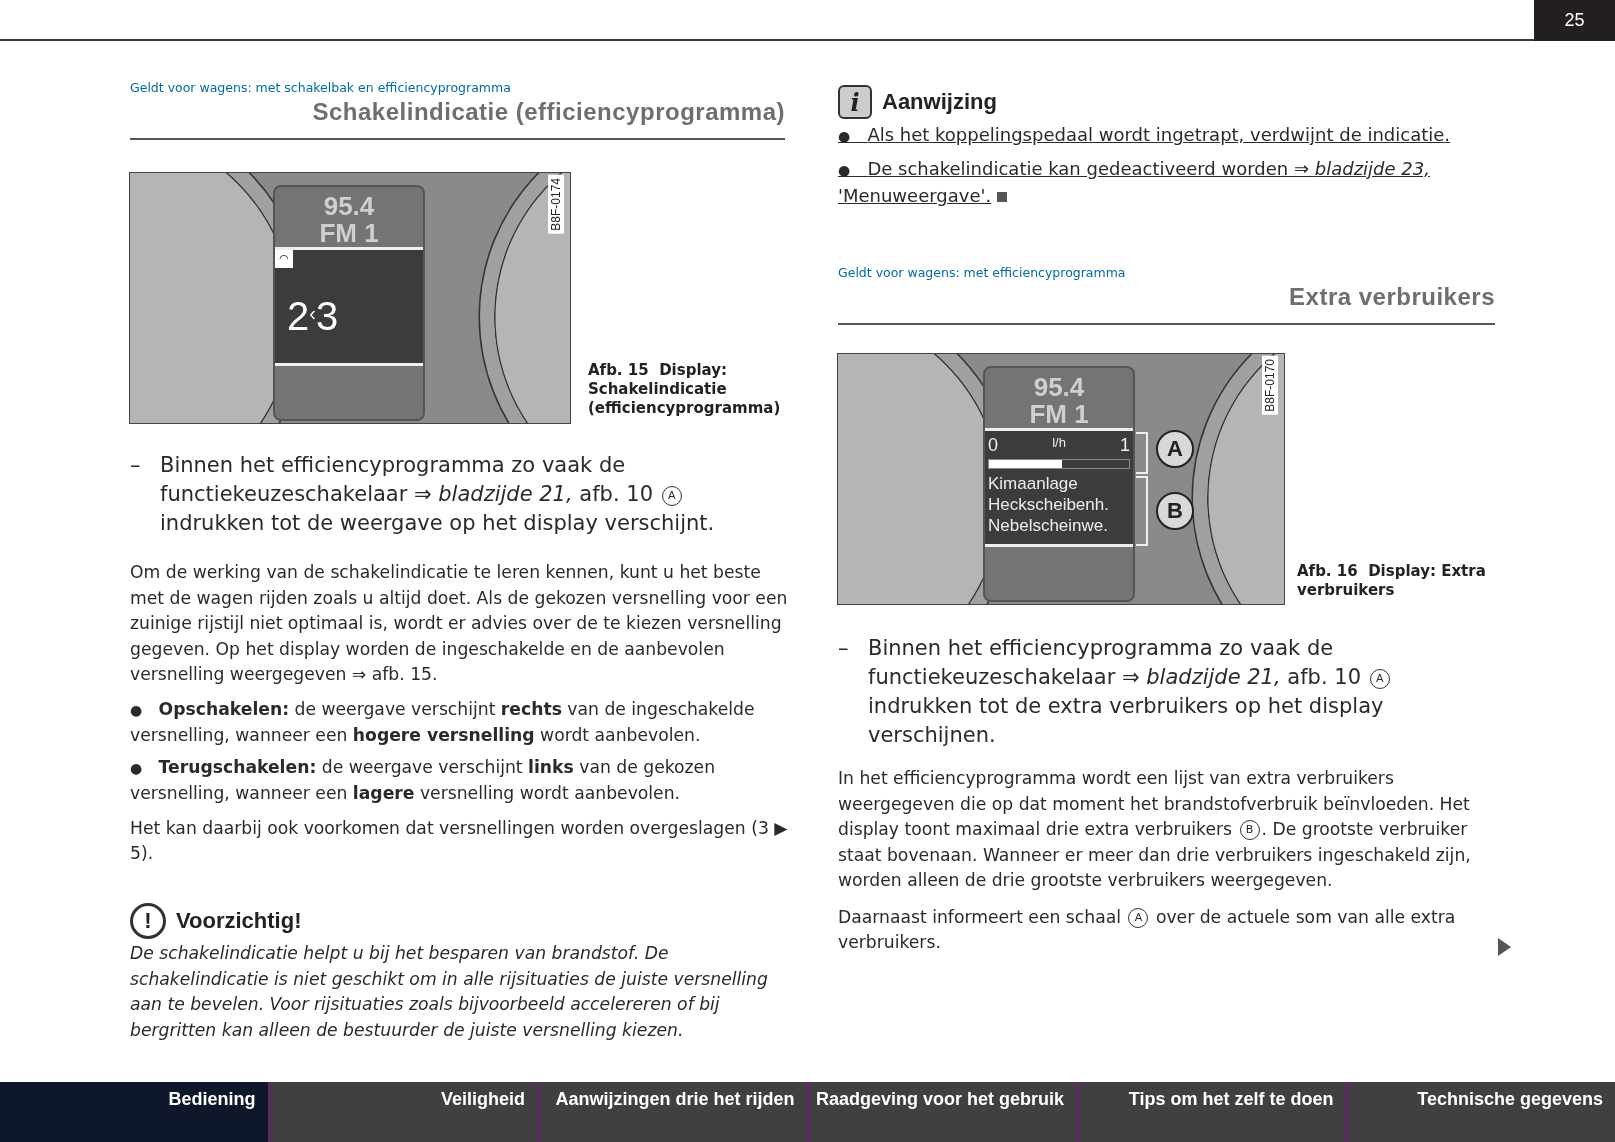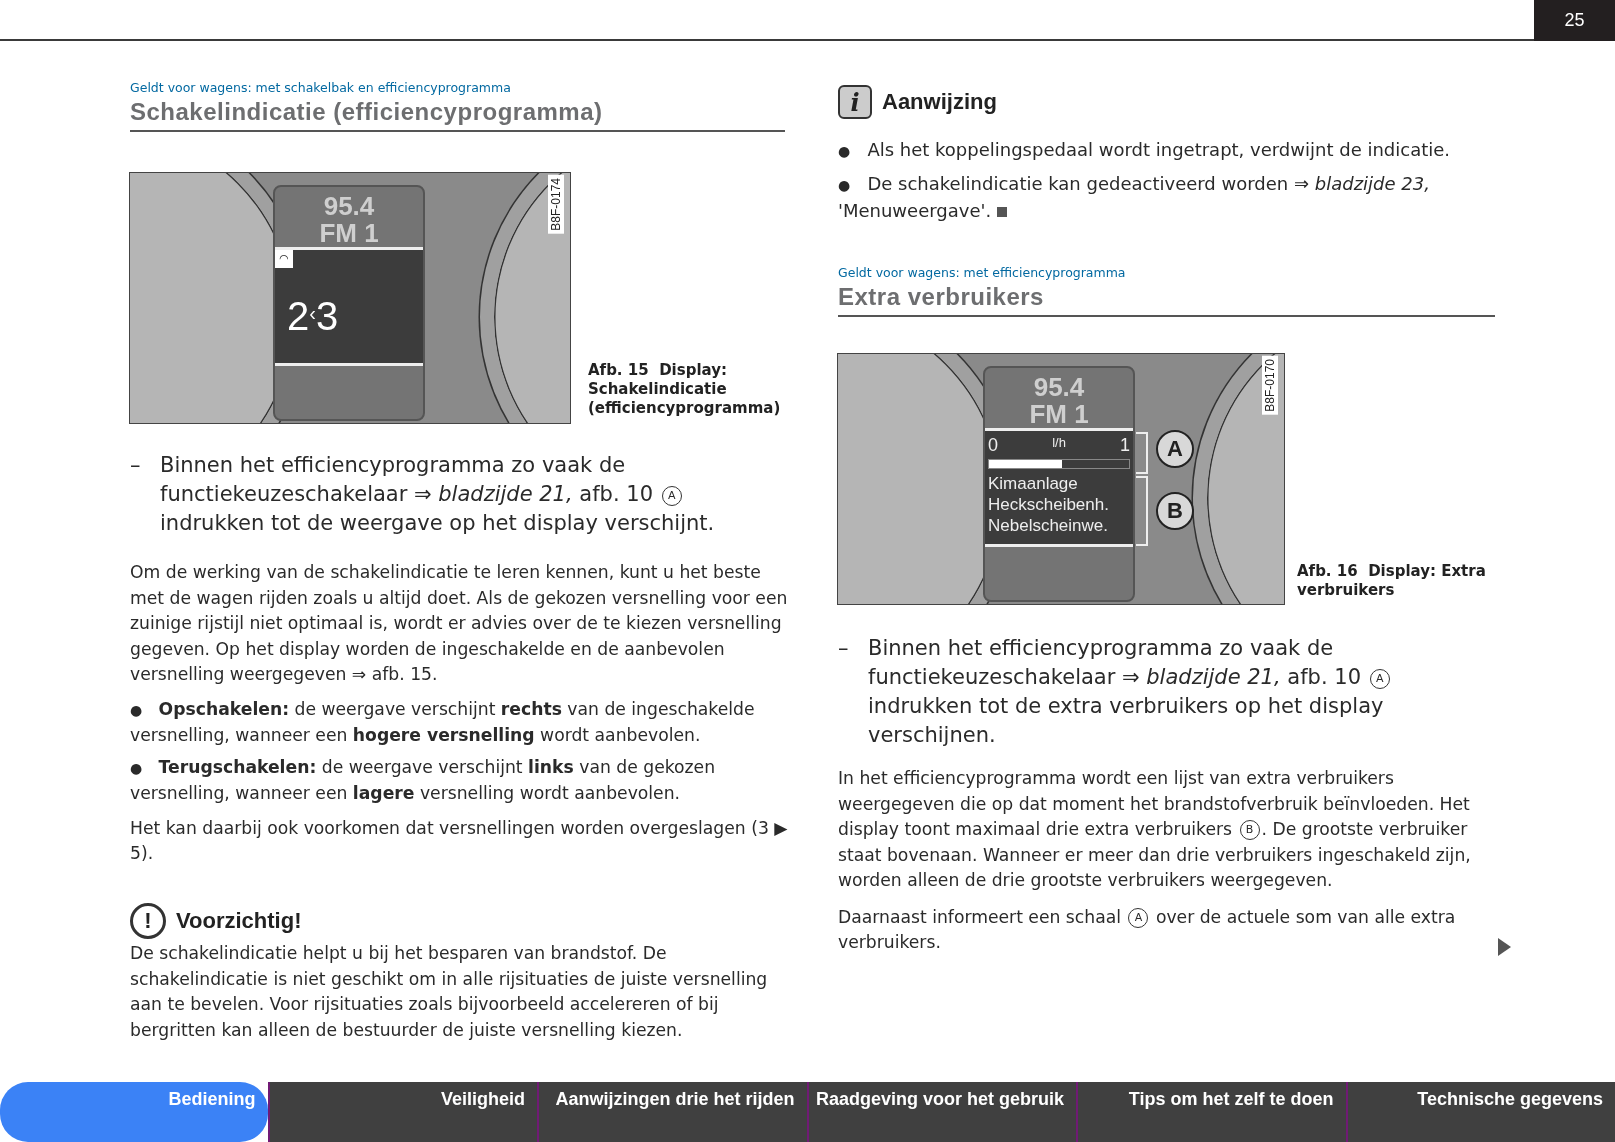--- a/index.html
+++ b/index.html
@@ -1,36 +1,36 @@
 <!DOCTYPE html>
 <html><head>
 <meta charset="utf-8">
 <style>
   html, body { margin:0; padding:0; }
   body { width:1615px; height:1142px; position:relative; background:#fff; font-family:"DejaVu Sans", sans-serif; color:#2a2a2a; overflow:hidden; }
   .topline { position:absolute; left:0; top:39px; width:1534px; height:2px; background:#3a3a3a; }
   .pagenum { position:absolute; left:1534px; top:0; width:81px; height:41px; background:#231f20; color:#fff; font-family:"Liberation Sans", sans-serif; font-size:18px; display:flex; align-items:center; justify-content:center; }
   .col { position:absolute; }
   .applies { font-size:12.5px; color:#0369a1; }
-  .h1 { font-family:"Liberation Sans", sans-serif; font-weight:bold; font-size:24px; color:#6d6e70; letter-spacing:0.5px; padding-bottom:4px; border-bottom:2px solid #555; }
+  .h1 { font-family:"Liberation Sans", sans-serif; font-weight:bold; font-size:24px; color:#6d6e70; letter-spacing:0.5px; padding-bottom:12px; border-bottom:2px solid #555;text-align:right; }
   .body { font-size:17.2px; line-height:25.5px; color:#2a2a2a; }
   .body p { margin:0; }
   .step { font-size:21px; line-height:29px; color:#2a2a2a; display:flex; }
   .step .dash { width:30px; flex:none; }
   .circ { display:inline-block; width:18px; height:18px; border:1.5px solid #333; border-radius:50%; font-size:11px; line-height:18px; text-align:center; vertical-align:2px; margin:0 2px; }
   .bullet { display:flex; }
   .caption { font-size:15px; line-height:19px; font-weight:bold; color:#222; position:absolute; }
   .fig { position:absolute; background:#8a8a8a; border:1.5px solid #444; overflow:hidden; }
   .gauge { position:absolute; border-radius:50%; background:#b5b5b5; border:14px solid #a0a0a0; box-shadow: inset 0 0 0 1.5px #333, 0 0 0 1.5px #333; }
   .screen { position:absolute; background:#747474; border:2px solid #555; border-radius:8px; overflow:hidden; }
   .screen .radio { color:#cfcfcf; font-family:"Liberation Sans", sans-serif; font-weight:bold; text-align:center; font-size:26px; line-height:27px; }
   .figid { position:absolute; background:#fff; color:#222; font-family:"Liberation Sans", sans-serif; font-size:12px; writing-mode:vertical-rl; transform:rotate(180deg); padding:3px 1px; }
   .footer { position:absolute; left:0; top:1082px; width:1615px; height:60px; display:flex; }
   .tab { flex:1; background:#404040; color:#fff; font-family:"Liberation Sans", sans-serif; font-weight:bold; font-size:18px; text-align:right; padding:8px 12px 0 0; line-height:19px; border-left:2px solid #701a75; box-sizing:border-box; }
-  .tab.active { background:#3b82f6; border-left:none;border-radius:28px; }
+  .tab.active { background:#0f172a; border-left:none; }
   .notice-h { font-family:"Liberation Sans", sans-serif; font-weight:bold; font-size:22px; color:#222; display:flex; align-items:center; gap:10px; }
   .icon-info { width:34px; height:34px; border:2.5px solid #333; border-radius:6px; background:#ccc; display:flex; align-items:center; justify-content:center; font-family:"DejaVu Serif", serif; font-weight:bold; font-style:italic; font-size:24px; color:#222; box-sizing:border-box; }
   .icon-warn { width:36px; height:36px; border:3px solid #333; border-radius:50%; display:flex; align-items:center; justify-content:center; font-weight:bold; font-size:22px; color:#222; box-sizing:border-box; }
   .endmark { display:inline-block; width:10px; height:10px; background:#555; margin-left:6px; }
   .arrow-next { position:absolute; left:1498px; top:938px; width:0; height:0; border-top:9px solid transparent; border-bottom:9px solid transparent; border-left:13px solid #555; }
   .callout { position:absolute; width:38px; height:38px; border:2.5px solid #222; border-radius:50%; background:#d8d8d8; color:#222; font-family:"Liberation Sans", sans-serif; font-weight:bold; font-size:22px; display:flex; align-items:center; justify-content:center; box-sizing:border-box; }
   .bracket { position:absolute; border:2.5px solid #eee; border-left:none; width:10px; }
 </style>
 </head>
 <body>
@@ -78,29 +78,29 @@
     <span><span style="font-size:14px;">●</span>&nbsp;&nbsp; <b>Terugschakelen:</b><span> de weergave verschijnt </span><b>links</b><span> van de gekozen versnelling, wanneer een </span><b>lagere</b><span> versnelling wordt aanbevolen.</span></span>
   </div>
   <p style="margin-top:9px;">Het kan daarbij ook voorkomen dat versnellingen worden overgeslagen (3 ▶ 5).</p>
 </div>
 
 <div class="col" style="left:130px; top:903px; width:658px;">
   <div class="notice-h">
     <span class="icon-warn">!</span>
     <span>Voorzichtig!</span>
   </div>
-  <div class="body" style="margin-top:2px;">De schakelindicatie helpt u bij het besparen van brandstof. De schakelindicatie is niet geschikt om in alle rijsituaties de juiste versnelling aan te bevelen. Voor rijsituaties zoals bijvoorbeeld accelereren of bij bergritten kan alleen de bestuurder de juiste versnelling kiezen.</div>
+  <div class="body" style="margin-top:2px;font-style:italic;">De schakelindicatie helpt u bij het besparen van brandstof. De schakelindicatie is niet geschikt om in alle rijsituaties de juiste versnelling aan te bevelen. Voor rijsituaties zoals bijvoorbeeld accelereren of bij bergritten kan alleen de bestuurder de juiste versnelling kiezen.</div>
 </div>
 
 <div class="col" style="left:838px; top:85px; width:660px;">
   <div class="notice-h">
     <span class="icon-info">i</span>
     <span>Aanwijzing</span>
   </div>
-  <div class="body" style="margin-top:18px; font-size:18px;">
+  <div class="body" style="margin-top:3px; font-size:18px;text-decoration:underline;">
     <div><span style="font-size:14px;">●</span>&nbsp;&nbsp; <span>Als het koppelingspedaal wordt ingetrapt, verdwijnt de indicatie.</span></div>
     <div style="margin-top:6px;"><span style="font-size:14px;">●</span>&nbsp;&nbsp; <span>De schakelindicatie kan gedeactiveerd worden ⇒ </span><i>bladzijde 23,</i><span> 'Menuweergave'.</span><span class="endmark"></span></div>
   </div>
 </div>
 
 <div class="col" style="left:838px; top:265px; width:657px;">
   <div class="applies">Geldt voor wagens: met efficiencyprogramma</div>
   <div class="h1" style="margin-top:3px;">Extra verbruikers</div>
 </div>
 

